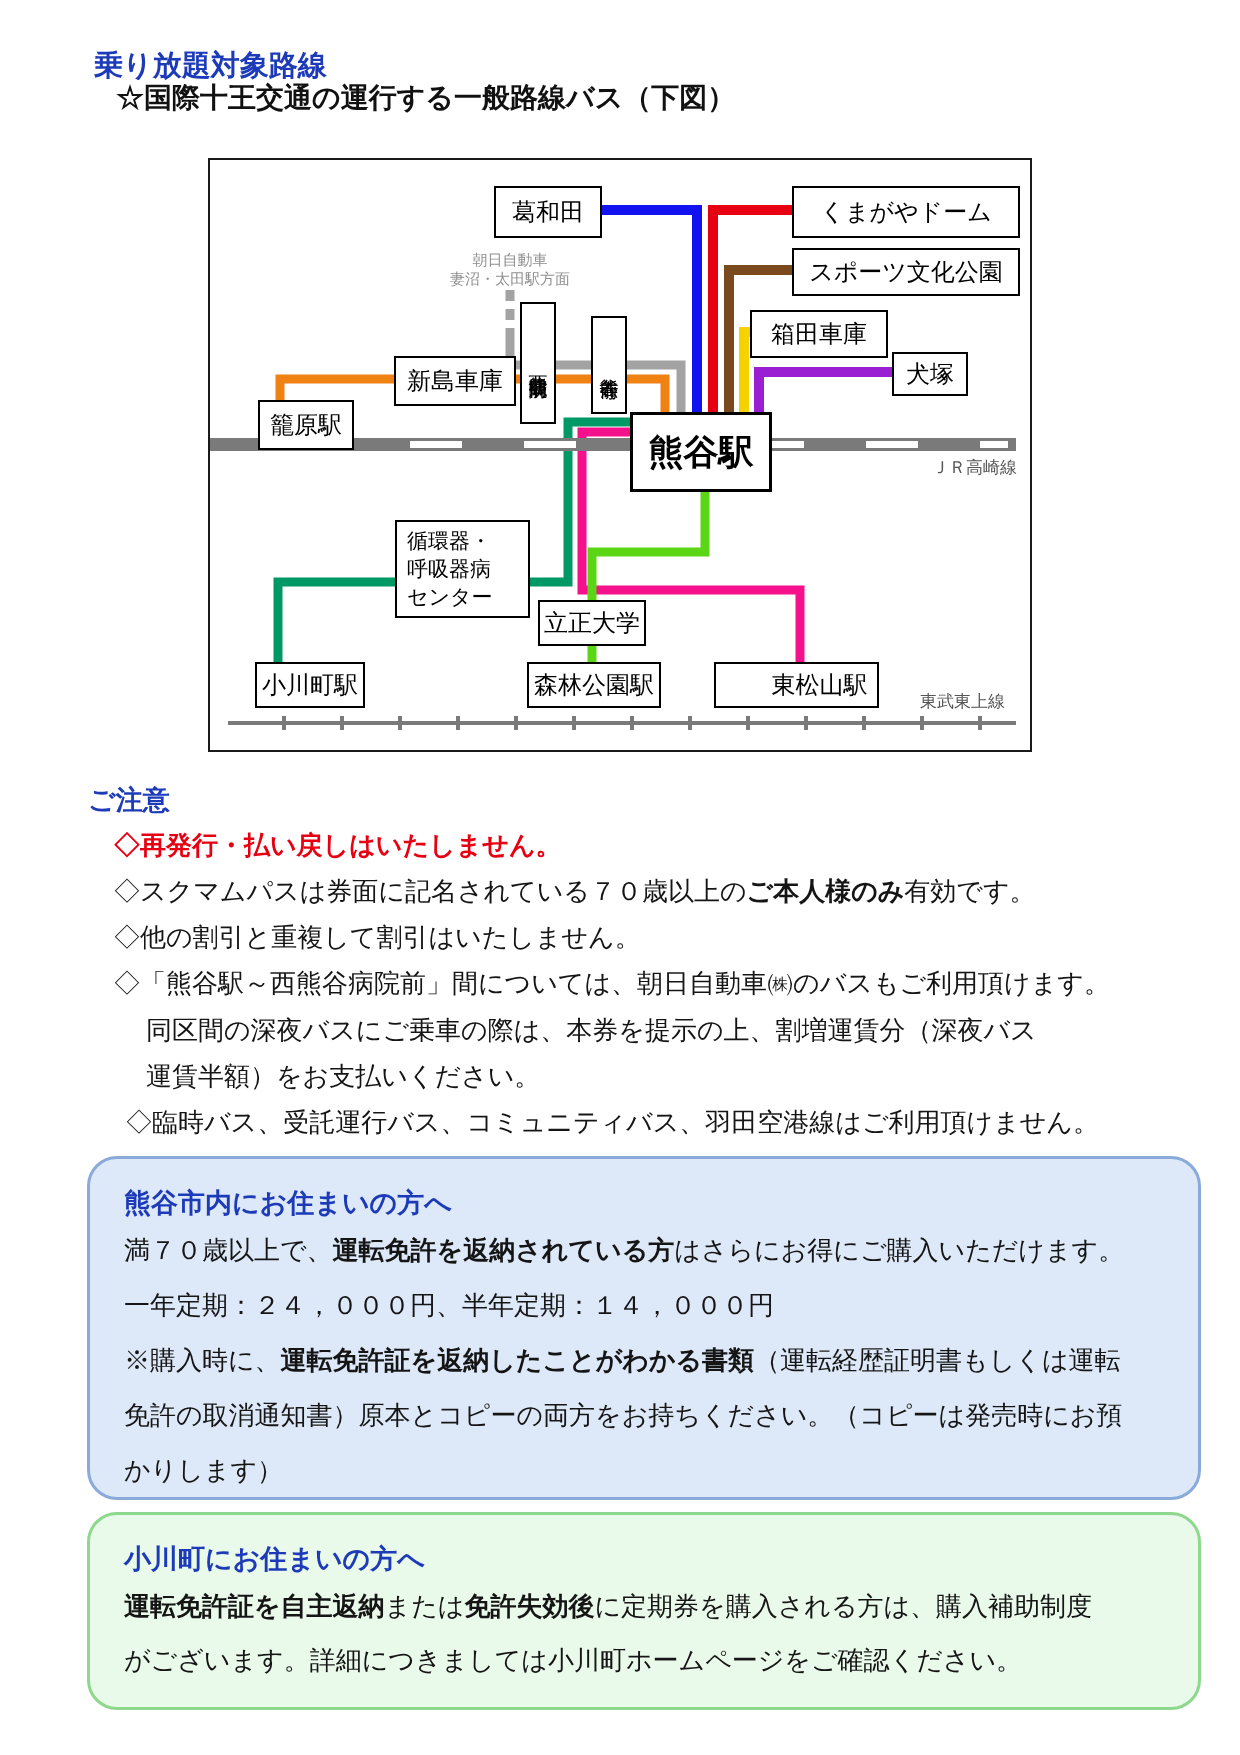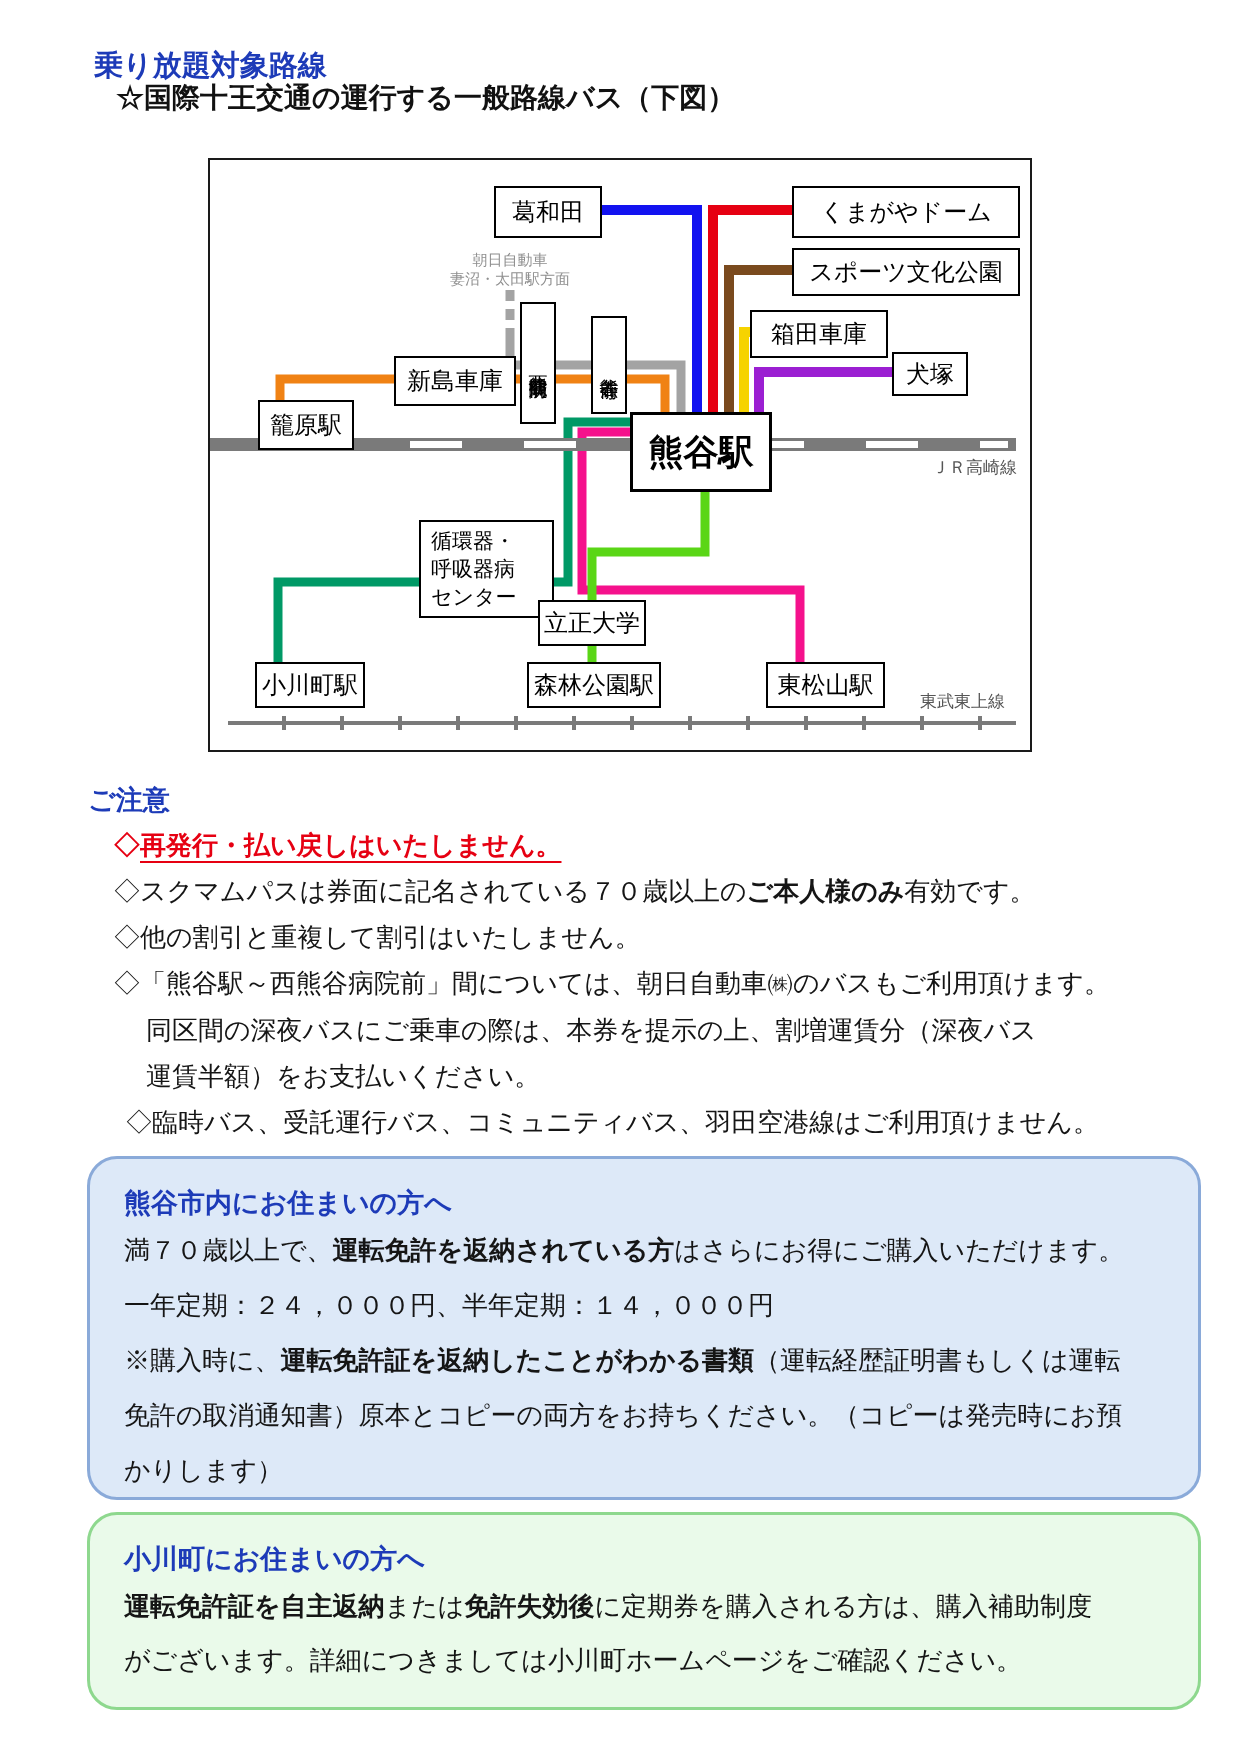--- a/index.html
+++ b/index.html
@@ -26,47 +26,47 @@
   #st-sports-park{left:582px;top:88px;width:224px;height:44px;}
   #st-hakoda{left:540px;top:150px;width:134px;height:44px;}
   #st-inuzuka{left:682px;top:192px;width:72px;height:40px;}
   #st-niijima{left:184px;top:196px;width:118px;height:46px;}
   #st-kagohara{left:48px;top:240px;width:92px;height:46px;}
   #st-nishi-hosp{left:310px;top:142px;width:32px;height:118px;}
   #st-yukokuji{left:381px;top:156px;width:32px;height:94px;}
   #st-kumagaya{left:420px;top:252px;width:136px;height:74px;border-width:3px;
                font-size:35px;font-weight:600;z-index:6;}
   #st-junkanki{left:185px;top:360px;width:135px;height:98px;flex-direction:column;
-               font-size:21px;line-height:28px;align-items:flex-start;padding-left:10px;box-sizing:border-box;margin-left:24px;}
+               font-size:21px;line-height:28px;align-items:flex-start;padding-left:10px;box-sizing:border-box;}
   #st-junkanki span{display:block;}
   #st-rissho{left:328px;top:440px;width:104px;height:42px;}
   #st-ogawamachi{left:45px;top:502px;width:106px;height:42px;}
   #st-shinrin{left:317px;top:502px;width:130px;height:42px;}
-  #st-higashimatsuyama{left:556px;top:502px;width:115px;height:42px;}
+  #st-higashimatsuyama{left:504px;top:502px;width:115px;height:42px;padding-left:46px;}
 
   #asahi-note{left:210px;top:90px;width:180px;text-align:center;font-size:15px;
               line-height:19px;color:#8f8f8f;z-index:2;}
 
   
   #rail-jr{left:0;top:278px;width:806px;height:13px;background:#7a7a7a;z-index:1;}
   #rail-jr .dash{position:absolute;left:24px;right:8px;top:3px;height:7px;
       background:repeating-linear-gradient(90deg,transparent 0 62px,#fff 62px 114px);}
   #lbl-jr{left:722px;top:296px;font-size:17px;color:#555;z-index:2;}
 
   
   #rail-tobu{left:18px;top:556px;width:788px;height:14px;z-index:1;
       background:repeating-linear-gradient(90deg,transparent 0 54px,#7a7a7a 54px 58px);}
   #rail-tobu .line{position:absolute;left:0;top:5px;width:100%;height:4px;background:#7a7a7a;}
   #lbl-tobu{left:710px;top:530px;font-size:17px;color:#555;z-index:2;}
 
   
   #notice-h{left:88px;top:782px;font-size:27px;font-weight:700;color:#1d3bb8;}
   .nline{position:absolute;font-size:26px;color:#151515;white-space:nowrap;}
   #n0{left:114px;top:828px;color:#e60012;font-weight:700;}
-  #n0 .u{text-decoration:underline;text-underline-offset:7px;text-decoration-thickness:2px;}
+  #n0 .u{text-underline-offset:7px;text-decoration-thickness:2px;}
   #n1{left:114px;top:874px;}
   #n2{left:114px;top:920px;}
   #n3{left:114px;top:966px;}
   #n4{left:146px;top:1013px;}
   #n5{left:146px;top:1059px;}
   #n6{left:126px;top:1105px;}
 
   
   .infobox{position:absolute;left:62px;width:1114px;border-radius:30px;box-sizing:border-box;
            padding:24px 34px;margin-left:25px;}

